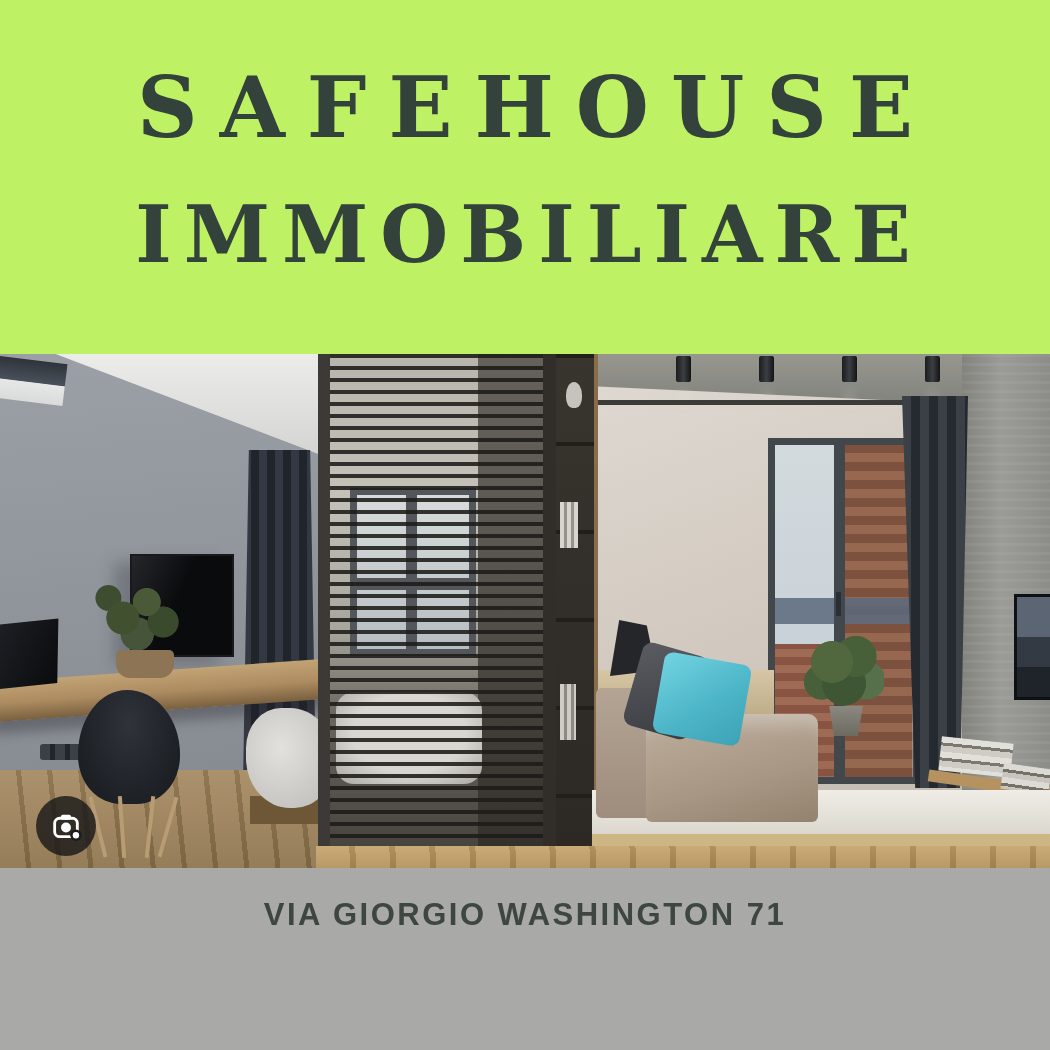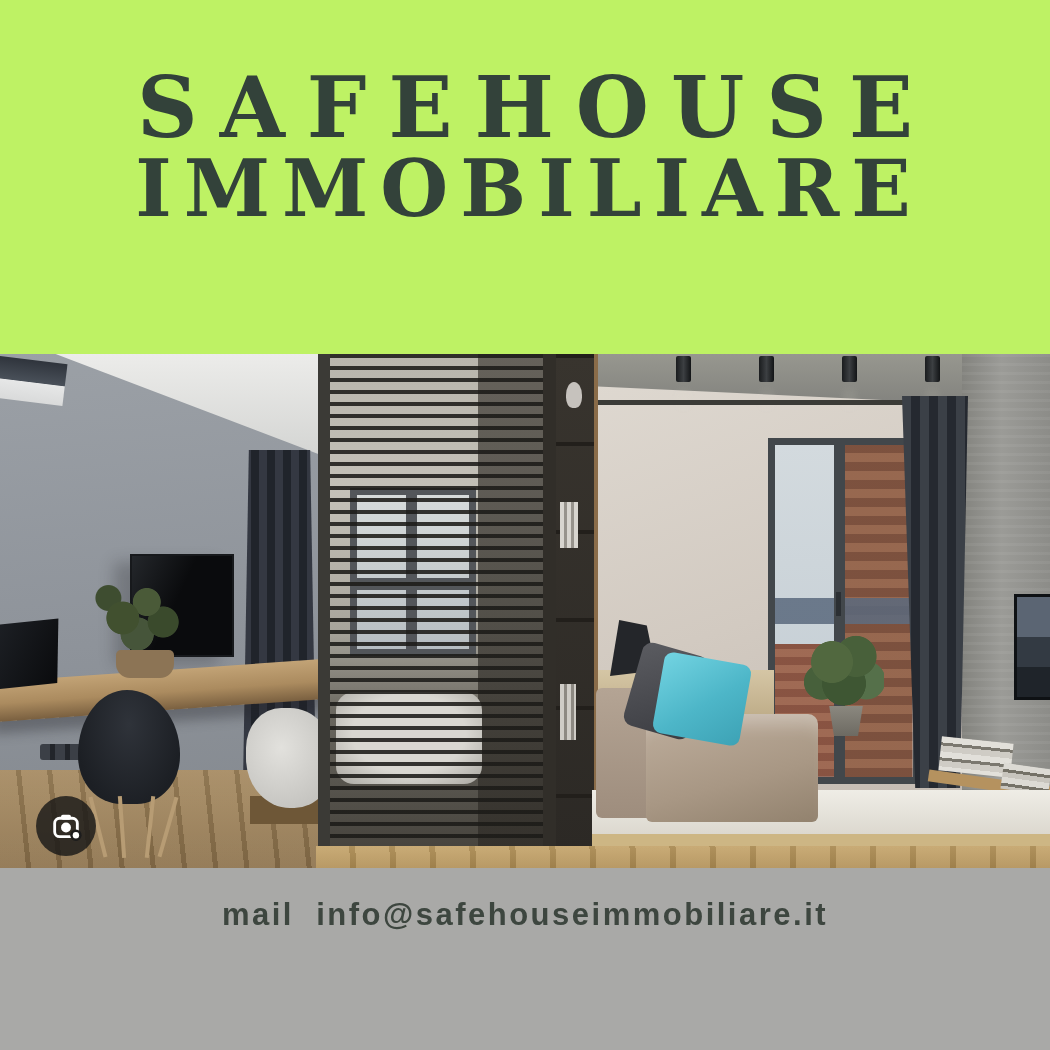--- a/index.html
+++ b/index.html
@@ -2,21 +2,21 @@
 <html><head>
 <meta charset="utf-8">
 <style>
   html,body{margin:0;padding:0;background:#e8e8e8;}
   .poster{position:relative;width:1050px;height:1050px;overflow:hidden;
           background:#bef264;font-family:"Liberation Sans",sans-serif;}
   
   .hdr{position:absolute;top:0;left:0;width:1050px;height:354px;text-align:center;}
   .title1,.title2{font-family:"DejaVu Serif",serif;font-weight:700;color:#33423a;line-height:1;}
   .title1{margin-top:66px;font-size:84px;letter-spacing:22px;padding-left:22px;}
-  .title2{font-size:78px;letter-spacing:12px;padding-left:8px;}
+  .title2{margin-top:46px;font-size:78px;letter-spacing:12px;padding-left:8px;}
   
   .photo{position:absolute;top:354px;left:0;width:1050px;height:514px;background:#8f949a;overflow:hidden;}
   .ph{position:absolute;}
   
   .lr-wall{left:0;top:0;width:334px;height:514px;background:linear-gradient(175deg,#9ba0a6 0%,#8e939a 55%,#82878d 100%);}
   .lr-ceiling{left:44px;top:0;width:290px;height:106px;background:linear-gradient(180deg,#ececea,#d3d4d2);clip-path:polygon(4% 0,100% 0,100% 100%);}
   .ac-unit{left:0;top:2px;width:68px;height:42px;transform:rotate(7deg);transform-origin:left top;
            background:linear-gradient(180deg,#2f343c 0%,#495059 52%,#e6e7e7 54%,#d9dada 100%);}
   .lr-curtain{left:243px;top:96px;width:73px;height:332px;clip-path:polygon(8% 0,92% 0,100% 100%,0 100%);
            background:repeating-linear-gradient(90deg,#343842 0 8px,#20242b 8px 16px);}
@@ -209,16 +209,16 @@
         <rect x="8" y="13" width="32" height="26" rx="7" fill="none" stroke="#ffffff" stroke-width="4"></rect>
         <rect x="17" y="8" width="14" height="7" rx="2.5" fill="#ffffff"></rect>
         <circle cx="24" cy="26" r="7" fill="#ffffff"></circle>
         <circle cx="38" cy="37" r="8" fill="#1c1c1c"></circle>
         <circle cx="38" cy="37" r="4.5" fill="#ffffff"></circle>
       </svg>
     </button>
   </div>
 
   <div class="ftr">
-    <div class="fline">mail  info@safehouseimmobiliare.it</div>
+    <div class="fline">VIA GIORGIO WASHINGTON 71</div>
   </div>
 
 </div>
 
 </body></html>

